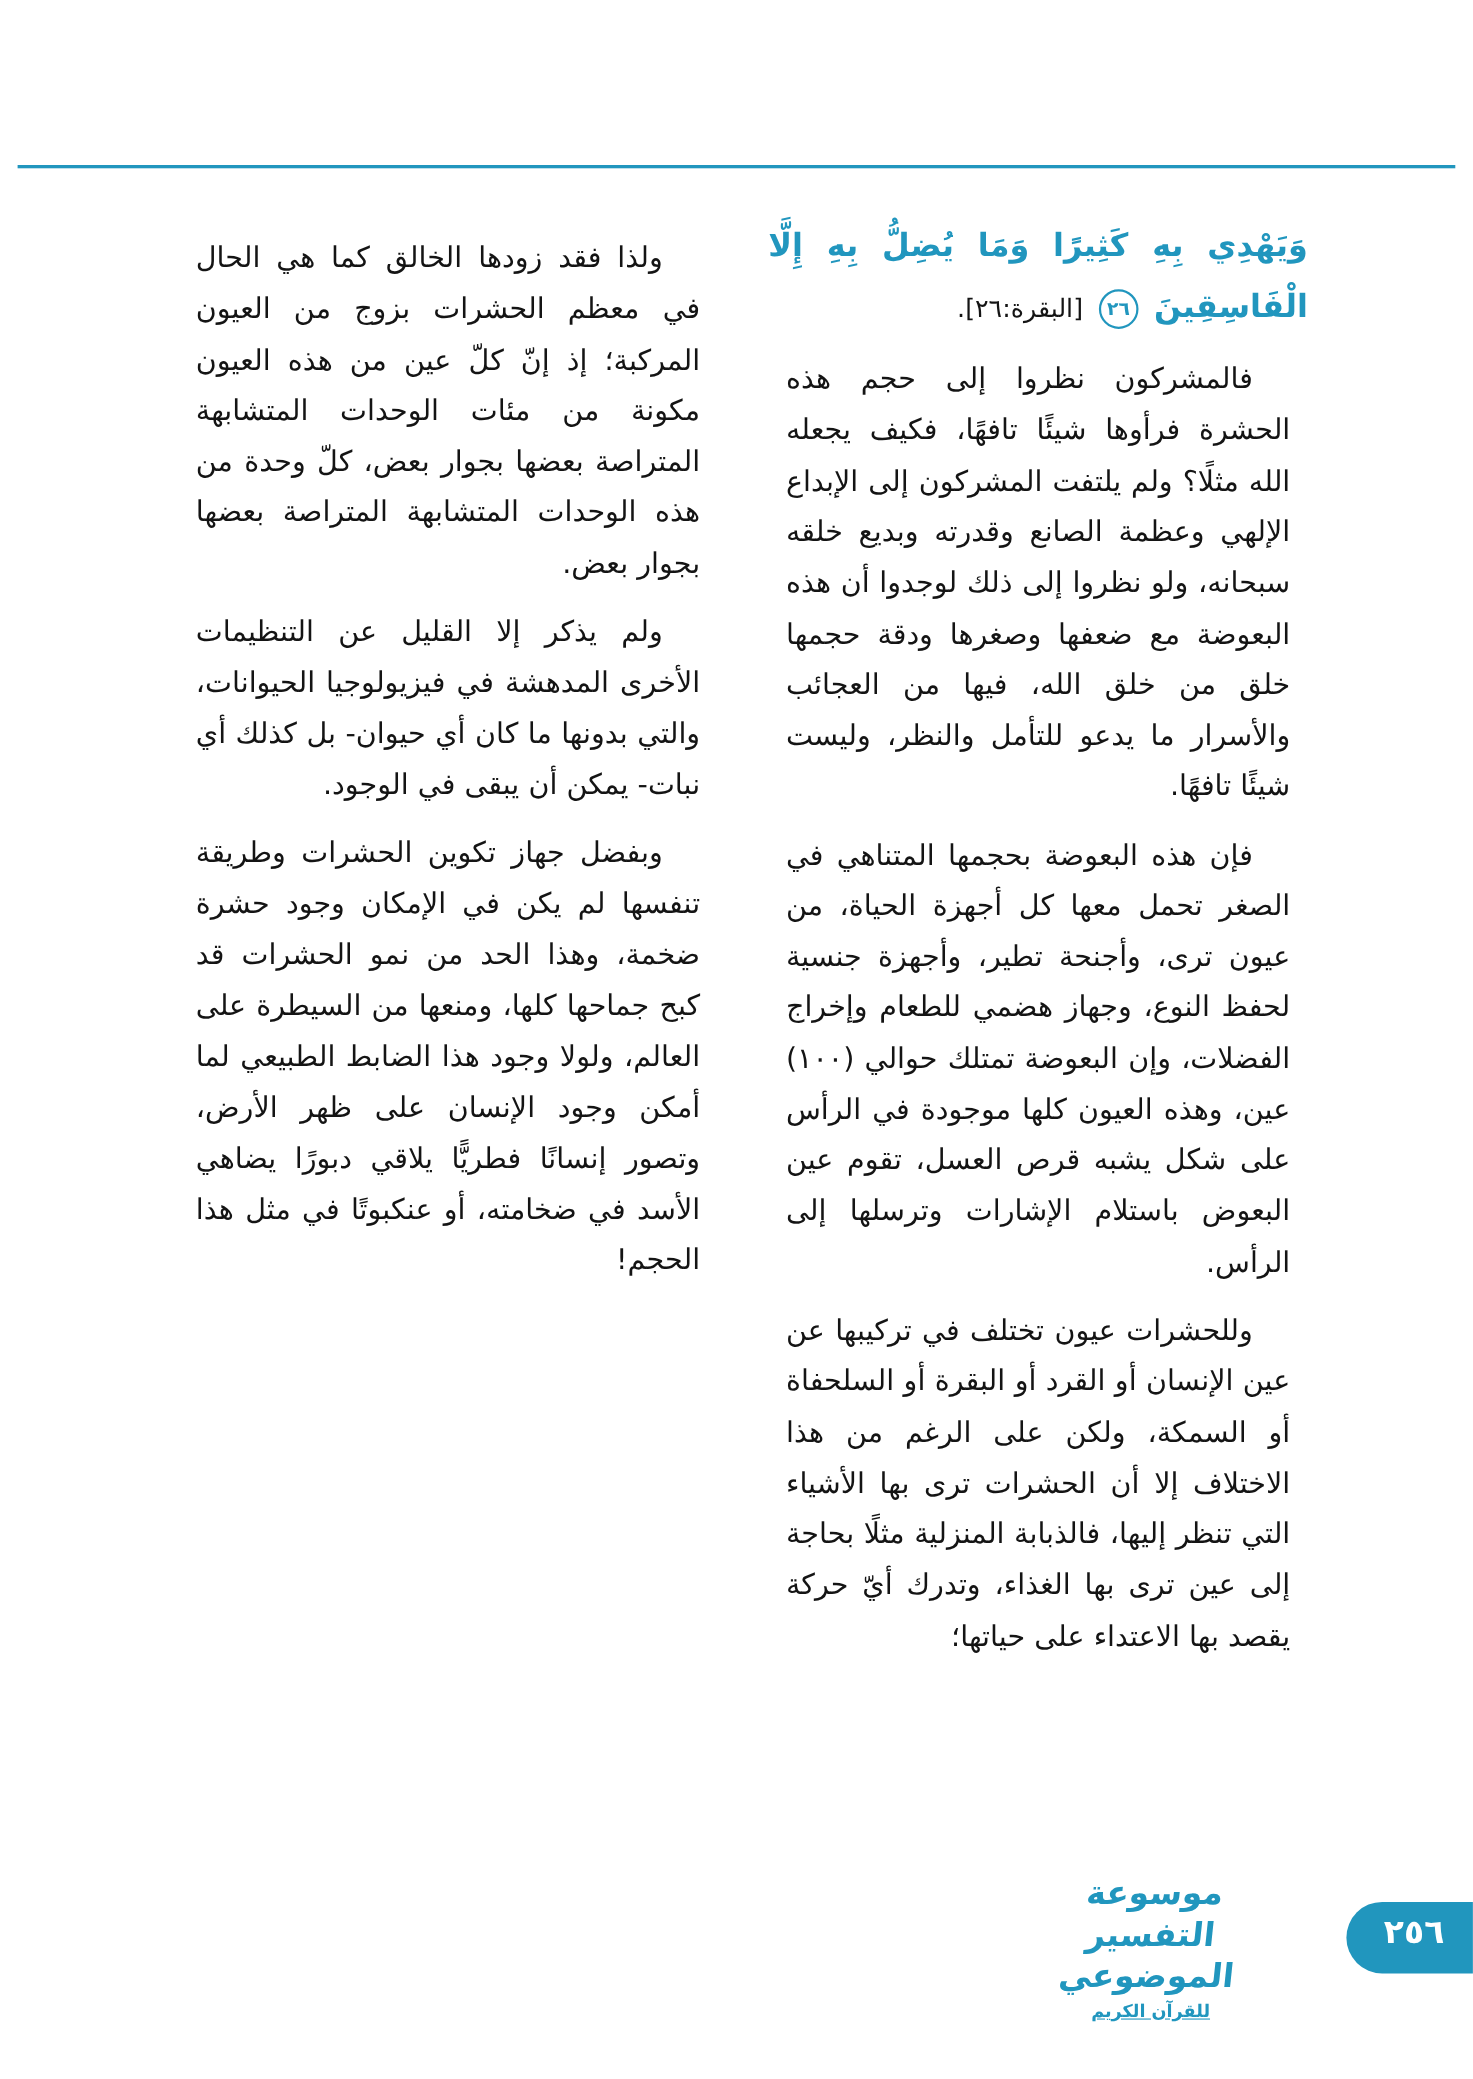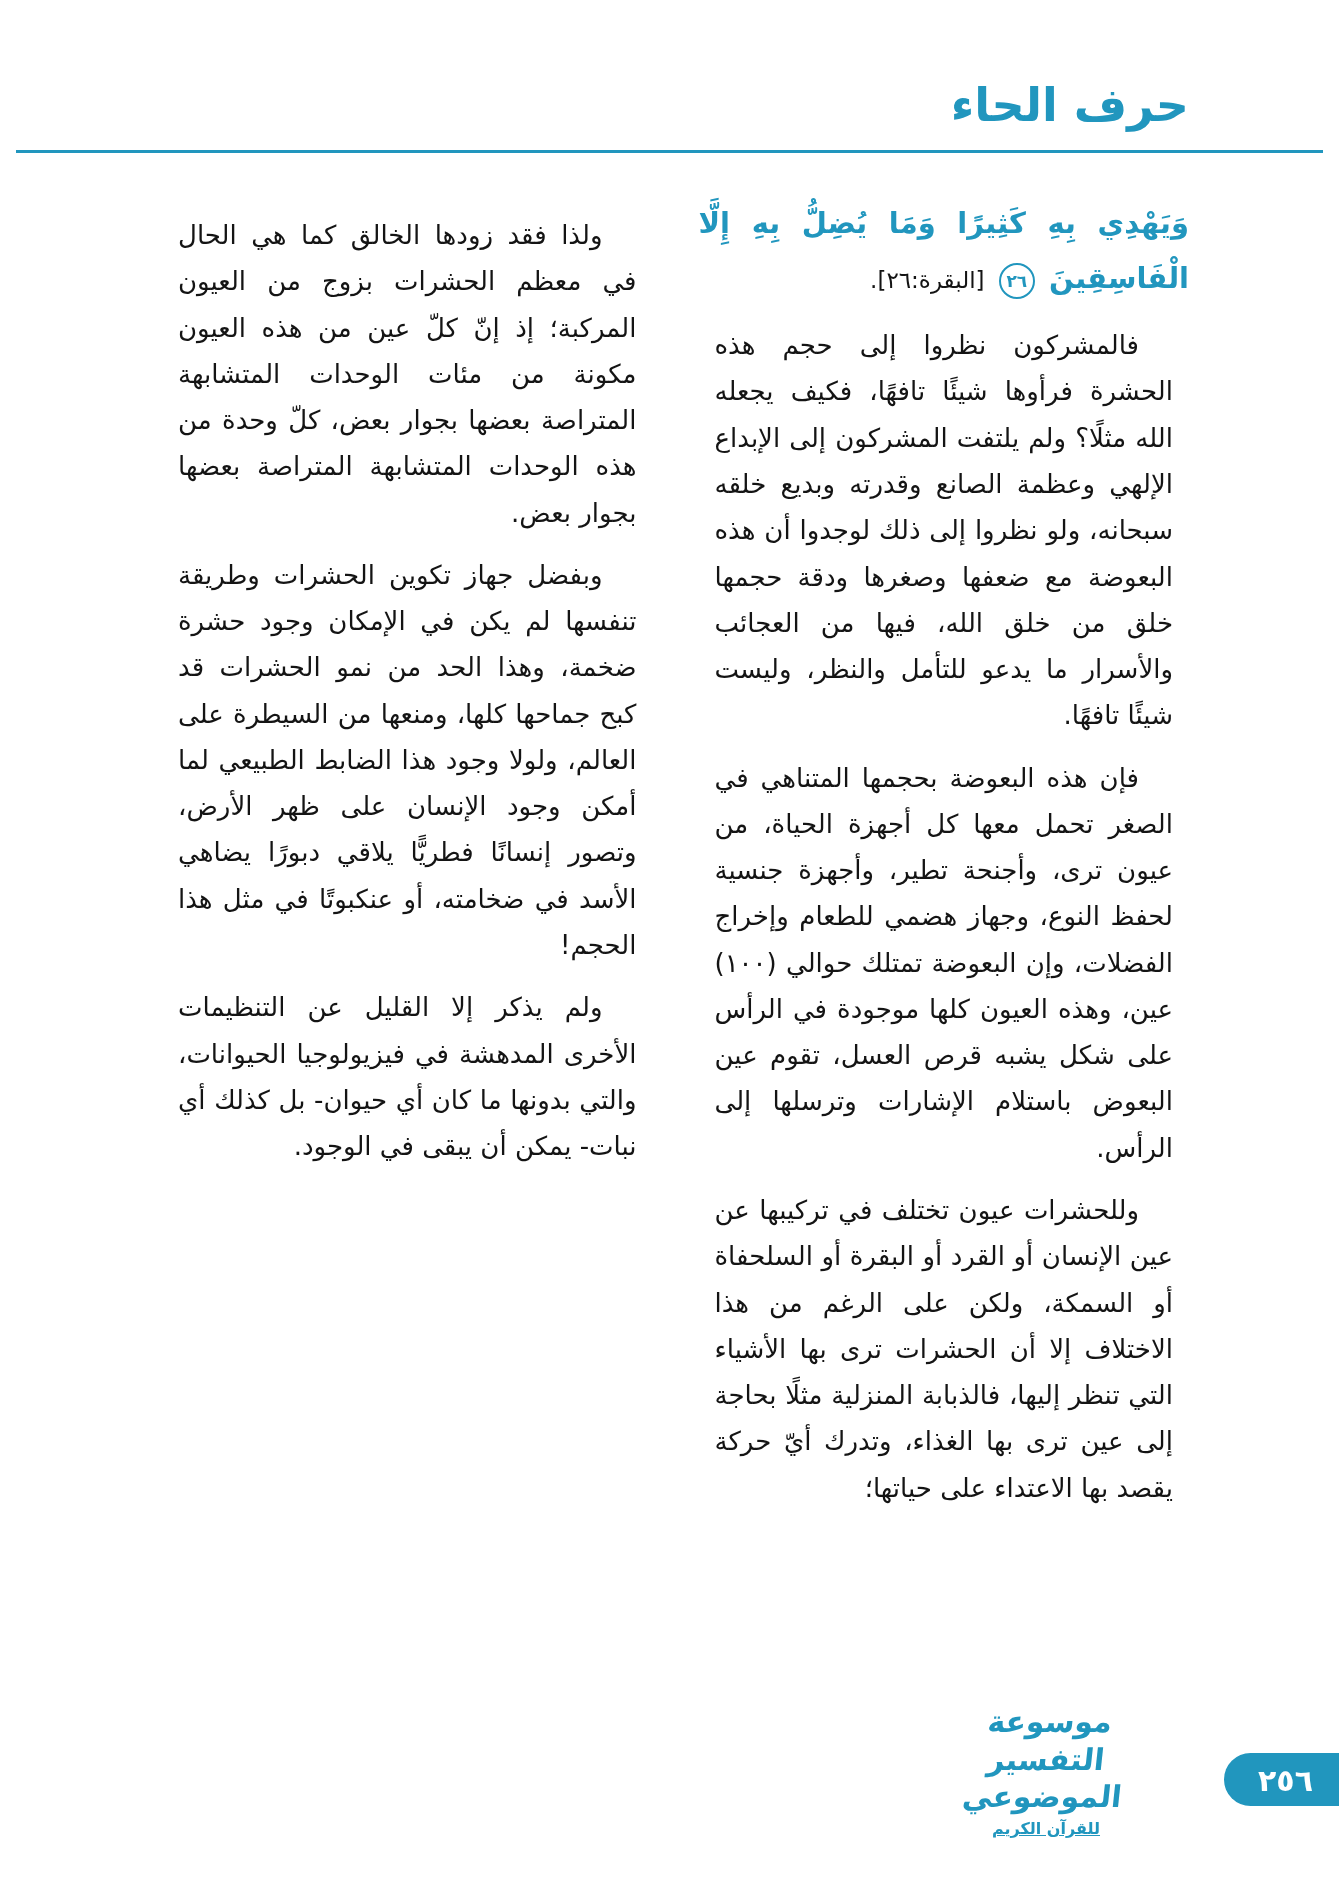--- a/index.html
+++ b/index.html
@@ -95,57 +95,56 @@
   }
   .footer-logo .logo-subtitle {
     font-size:16px;
     font-weight:bold;
     margin-top:4px;
     text-decoration:underline;
   }
 
   .page-number-tab {
     position:absolute;
-    bottom:84px; right:0;
+    bottom:96px; right:0;
     background:var(--accent);
     color:#ffffff;
     font-size:30px;
     font-weight:bold;
-    padding:10px 26px 8px 34px;
+    padding:10px 26px 20px 34px;
     border-radius:34px 0 0 34px;
     min-width:106px;
     text-align:center;
   }
 </style>
 </head>
 <body>
 
 <div class="page">
 
-  <div class="chapter-header">حرف الحاء</div>
 
   <div class="header-rule"></div>
 
   <div class="columns">
 
     <section class="col">
       <div class="verse-block">
         <span class="verse-text">وَيَهْدِي بِهِ كَثِيرًا وَمَا يُضِلُّ بِهِ إِلَّا الْفَاسِقِينَ</span>
         <span class="ayah-mark">٢٦</span>
         <span class="verse-ref">[البقرة:٢٦].</span>
       </div>
       <p>فالمشركون نظروا إلى حجم هذه الحشرة فرأوها شيئًا تافهًا، فكيف يجعله الله مثلًا؟ ولم يلتفت المشركون إلى الإبداع الإلهي وعظمة الصانع وقدرته وبديع خلقه سبحانه، ولو نظروا إلى ذلك لوجدوا أن هذه البعوضة مع ضعفها وصغرها ودقة حجمها خلق من خلق الله، فيها من العجائب والأسرار ما يدعو للتأمل والنظر، وليست شيئًا تافهًا.</p>
       <p>فإن هذه البعوضة بحجمها المتناهي في الصغر تحمل معها كل أجهزة الحياة، من عيون ترى، وأجنحة تطير، وأجهزة جنسية لحفظ النوع، وجهاز هضمي للطعام وإخراج الفضلات، وإن البعوضة تمتلك حوالي (١٠٠) عين، وهذه العيون كلها موجودة في الرأس على شكل يشبه قرص العسل، تقوم عين البعوض باستلام الإشارات وترسلها إلى الرأس.</p>
       <p>وللحشرات عيون تختلف في تركيبها عن عين الإنسان أو القرد أو البقرة أو السلحفاة أو السمكة، ولكن على الرغم من هذا الاختلاف إلا أن الحشرات ترى بها الأشياء التي تنظر إليها، فالذبابة المنزلية مثلًا بحاجة إلى عين ترى بها الغذاء، وتدرك أيّ حركة يقصد بها الاعتداء على حياتها؛</p>
     </section>
 
     <section class="col">
       <p>ولذا فقد زودها الخالق كما هي الحال في معظم الحشرات بزوج من العيون المركبة؛ إذ إنّ كلّ عين من هذه العيون مكونة من مئات الوحدات المتشابهة المتراصة بعضها بجوار بعض، كلّ وحدة من هذه الوحدات المتشابهة المتراصة بعضها بجوار بعض.</p>
+      <p>ولم يذكر إلا القليل عن التنظيمات الأخرى المدهشة في فيزيولوجيا الحيوانات، والتي بدونها ما كان أي حيوان- بل كذلك أي نبات- يمكن أن يبقى في الوجود.</p>
       <p>وبفضل جهاز تكوين الحشرات وطريقة تنفسها لم يكن في الإمكان وجود حشرة ضخمة، وهذا الحد من نمو الحشرات قد كبح جماحها كلها، ومنعها من السيطرة على العالم، ولولا وجود هذا الضابط الطبيعي لما أمكن وجود الإنسان على ظهر الأرض، وتصور إنسانًا فطريًّا يلاقي دبورًا يضاهي الأسد في ضخامته، أو عنكبوتًا في مثل هذا الحجم!</p>
-      <p>ولم يذكر إلا القليل عن التنظيمات الأخرى المدهشة في فيزيولوجيا الحيوانات، والتي بدونها ما كان أي حيوان- بل كذلك أي نبات- يمكن أن يبقى في الوجود.</p>
     </section>
 
   </div>
 
   <div class="footer-logo">
     <div class="logo-title">موسوعة التفسير الموضوعي</div>
     <div class="logo-subtitle">للقرآن الكريم</div>
   </div>
 
   <div class="page-number-tab">٢٥٦</div>

